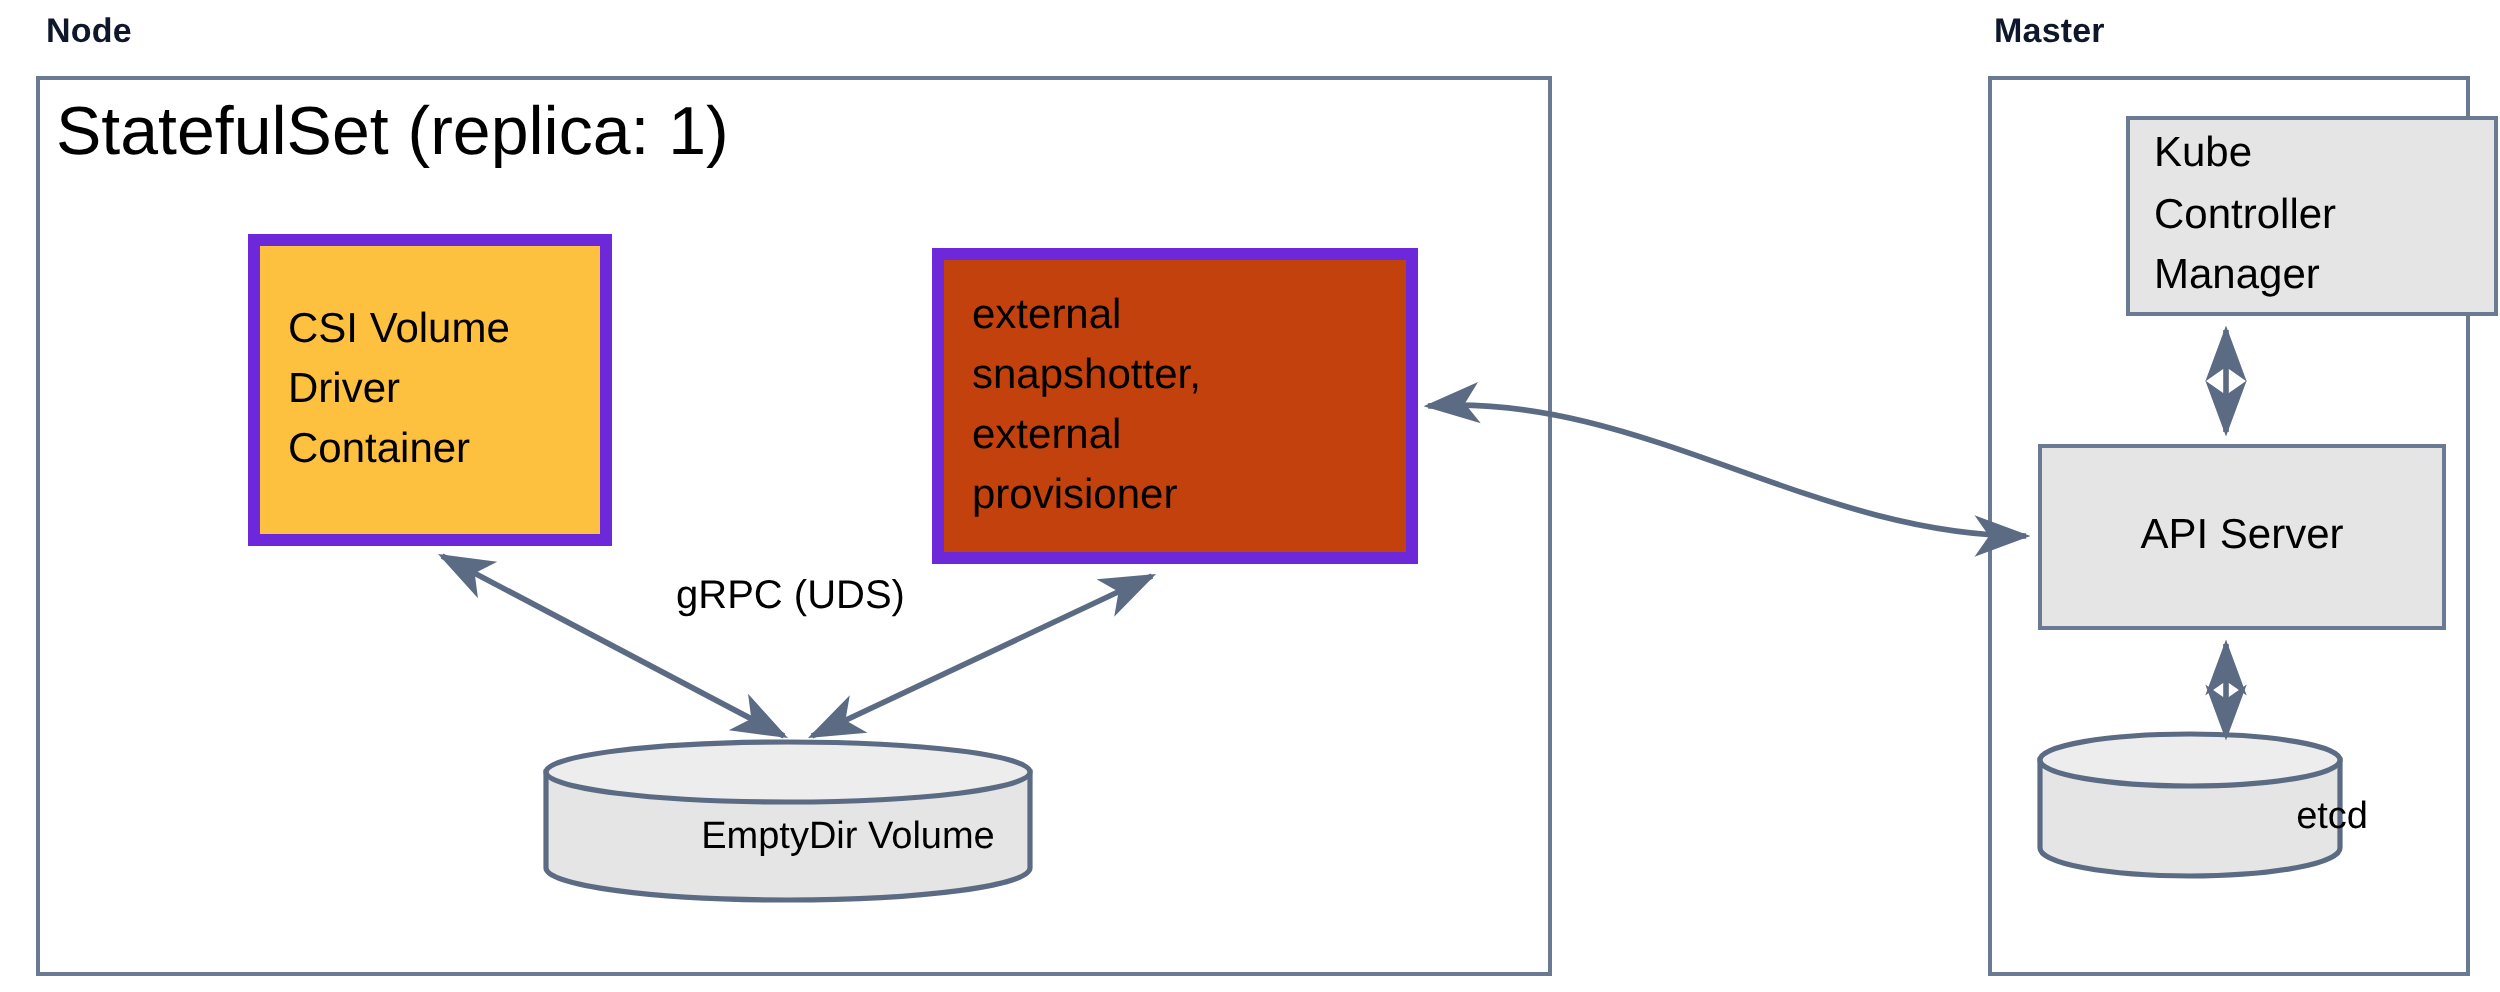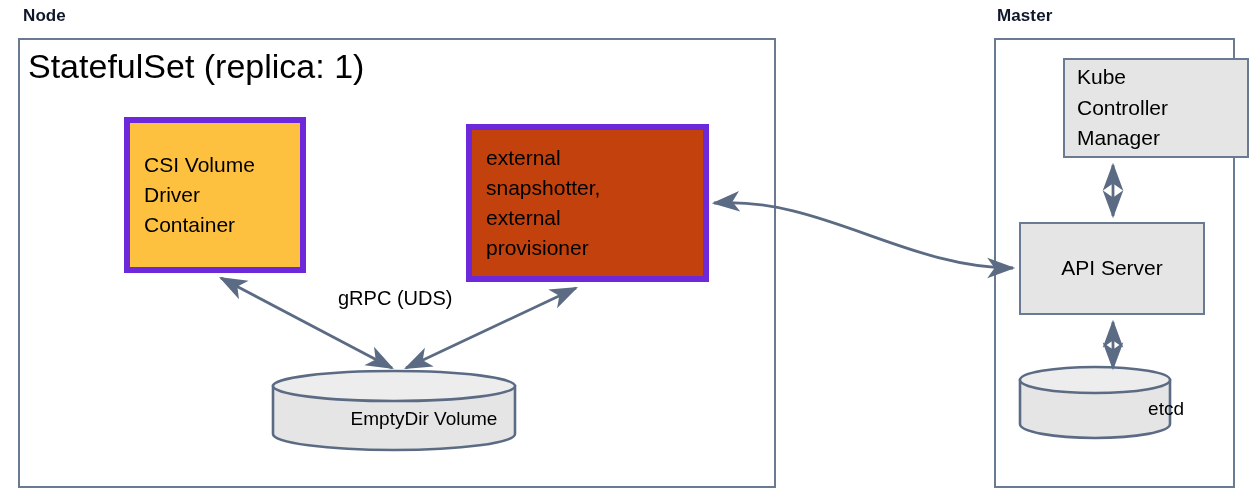--- a/index.html
+++ b/index.html
@@ -139,21 +139,21 @@
   <div class="abs group-label" style="left:997px; top:6px;">Master</div>
 
   <div class="abs group-frame" style="left:994px; top:38px; width:241px; height:450px;"></div>
 
   <div class="abs gbox" style="left:1019px; top:58px; width:186px; height:100px;margin-left:44px;">
     <div class="gbox-text">Kube
 Controller
 Manager</div>
   </div>
 
-  <div class="abs gbox gbox-center" style="left:1019px; top:222px; width:186px; height:93px;">
+  <div class="abs gbox gbox-center" style="left:1019px; top:222px; width:204px; height:93px;">
     <div class="gbox-text">API Server</div>
   </div>
 
   <svg class="cyl" style="left:1018px; top:366px;" width="154" height="76" viewBox="0 0 154 76">
     <path d="M2,14 L2,58 A75,14 0 0 0 152,58 L152,14 Z" fill="#E5E5E5" stroke="#5C6B84" stroke-width="2.6"></path>
     <ellipse cx="77" cy="14" rx="75" ry="13" fill="#EDEDED" stroke="#5C6B84" stroke-width="2.6"></ellipse>
   </svg>
   <div class="abs cyl-label" style="left:1018px; top:398px; width:136px; text-align:right;">etcd</div>
 
   <svg class="overlay">

